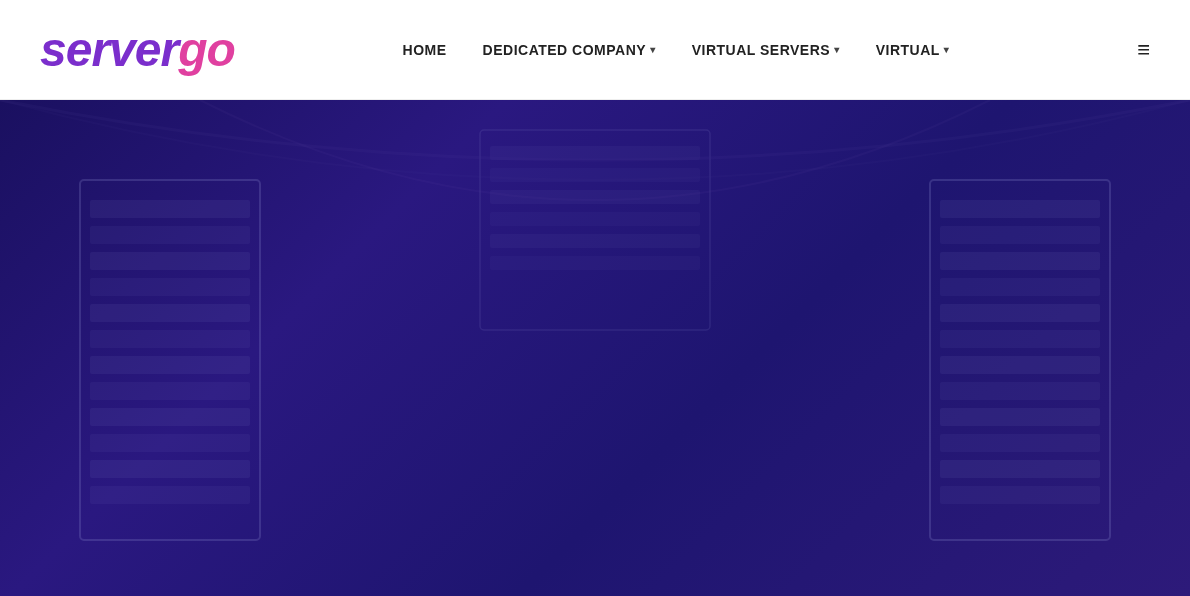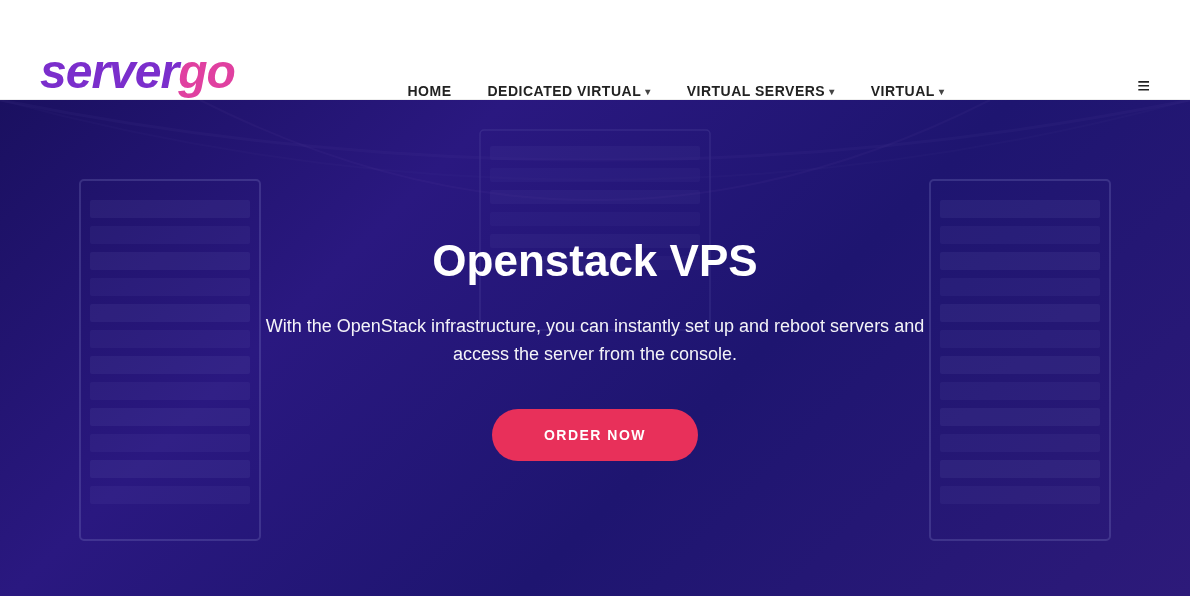--- a/index.html
+++ b/index.html
@@ -13,21 +13,21 @@
       width: 1190px;
       height: 596px;
       overflow: hidden;
     }
 
     
     .header {
       background: #ffffff;
       height: 100px;
       display: flex;
-      align-items: flex-end;
+      align-items: center;
       justify-content: space-between;
       padding: 0 40px;
       border-bottom: 1px solid #eee;
     }
 
     .logo {
       font-size: 48px;
       font-weight: 700;
       font-style: italic;
       letter-spacing: -1px;
@@ -134,21 +134,21 @@
 <header class="header">
   <div class="logo">
     <span class="logo-server">server</span><span class="logo-go">go</span>
   </div>
 
   <nav class="nav">
     <a class="nav-item">
       <span>HOME</span>
     </a>
     <a class="nav-item">
-      <span>DEDICATED VIRTUAL</span>
+      <span>DEDICATED COMPANY</span>
       <span class="nav-chevron">▾</span>
     </a>
     <a class="nav-item">
       <span>VIRTUAL SERVERS</span>
       <span class="nav-chevron">▾</span>
     </a>
     <a class="nav-item">
       <span>VIRTUAL</span>
       <span class="nav-chevron">▾</span>
     </a>
@@ -195,19 +195,13 @@
     <rect x="490" y="90" width="210" height="14" rx="2" fill="#8888cc" opacity="0.25"></rect>
     <rect x="490" y="112" width="210" height="14" rx="2" fill="#8888cc" opacity="0.2"></rect>
     <rect x="490" y="134" width="210" height="14" rx="2" fill="#8888cc" opacity="0.25"></rect>
     <rect x="490" y="156" width="210" height="14" rx="2" fill="#8888cc" opacity="0.2"></rect>
 
     <path d="M0,0 Q595,120 1190,0" fill="none" stroke="#6655aa" stroke-width="3" opacity="0.3"></path>
     <path d="M0,0 Q595,160 1190,0" fill="none" stroke="#6655aa" stroke-width="2" opacity="0.2"></path>
     <path d="M200,0 Q595,200 990,0" fill="none" stroke="#9977cc" stroke-width="2" opacity="0.2"></path>
   </svg>
 
-  <div class="hero-content">
-    <h1 class="hero-title">Openstack VPS</h1>
-    <p class="hero-subtitle">With the OpenStack infrastructure, you can instantly set up
-and reboot servers and access the server from the console.</p>
-    <button class="order-btn">ORDER NOW</button>
-  </div>
 </section>
 
 </body></html>

